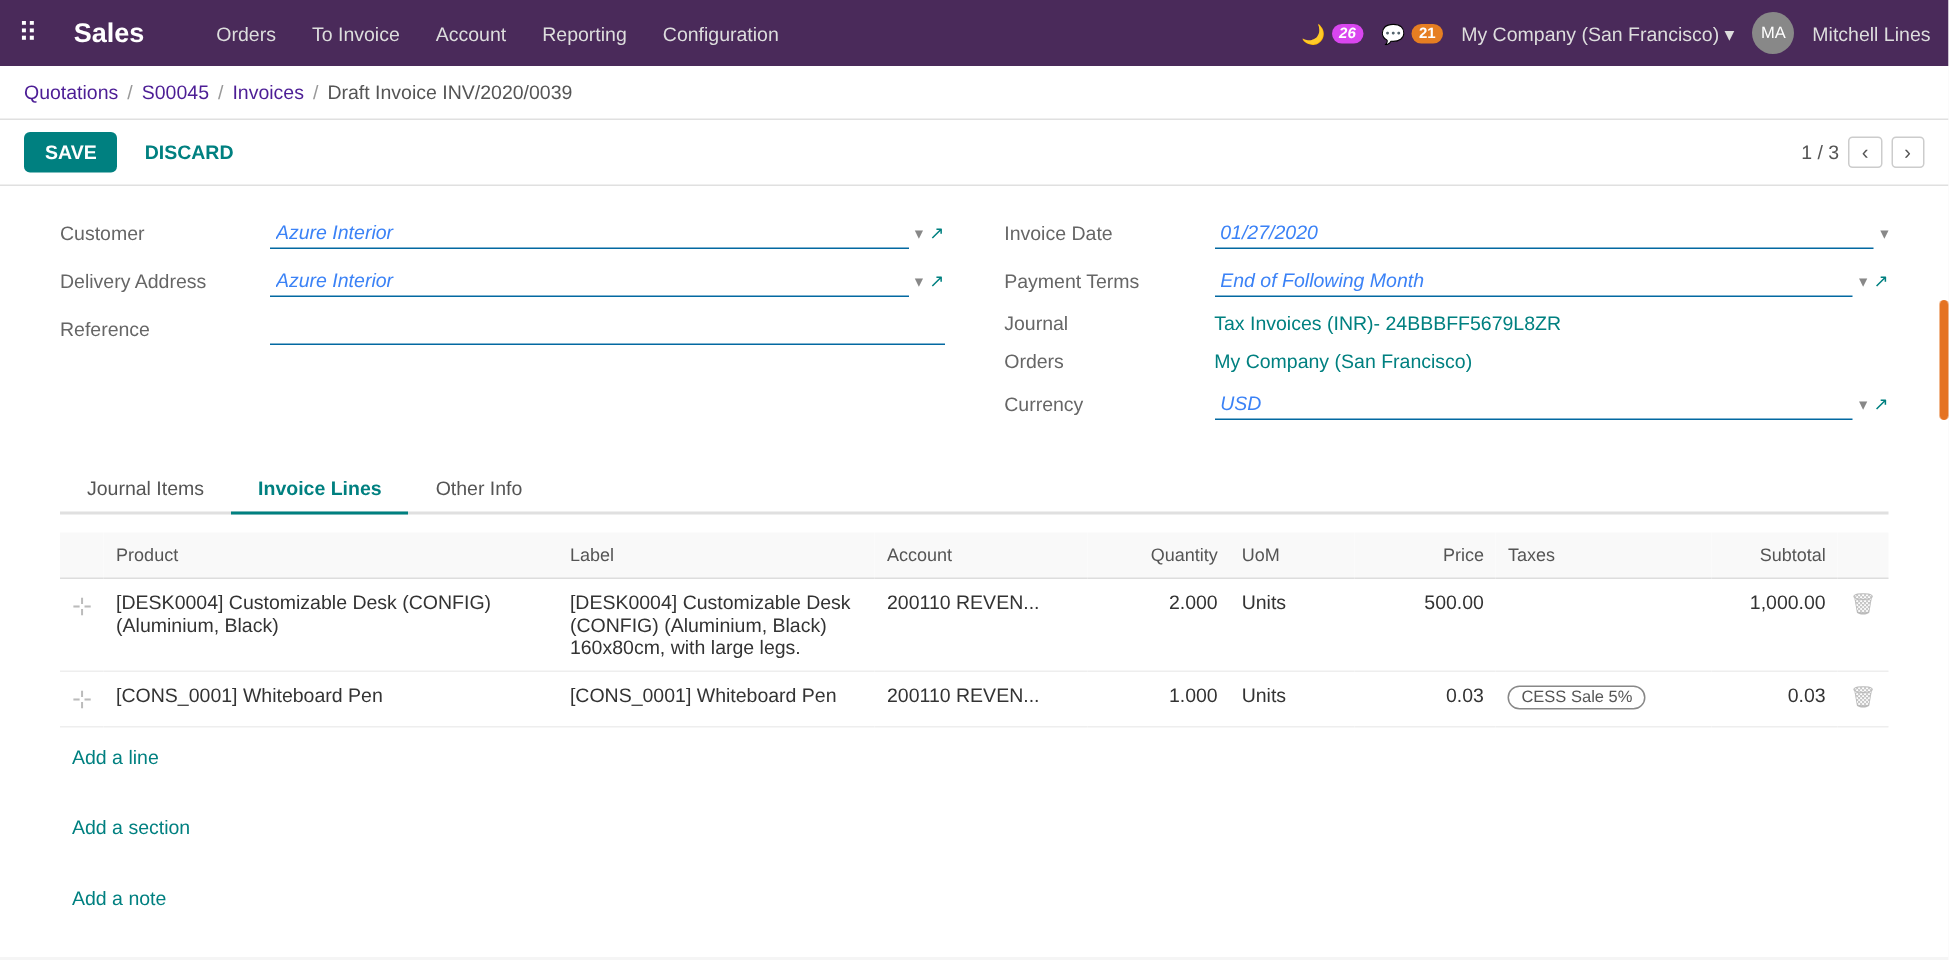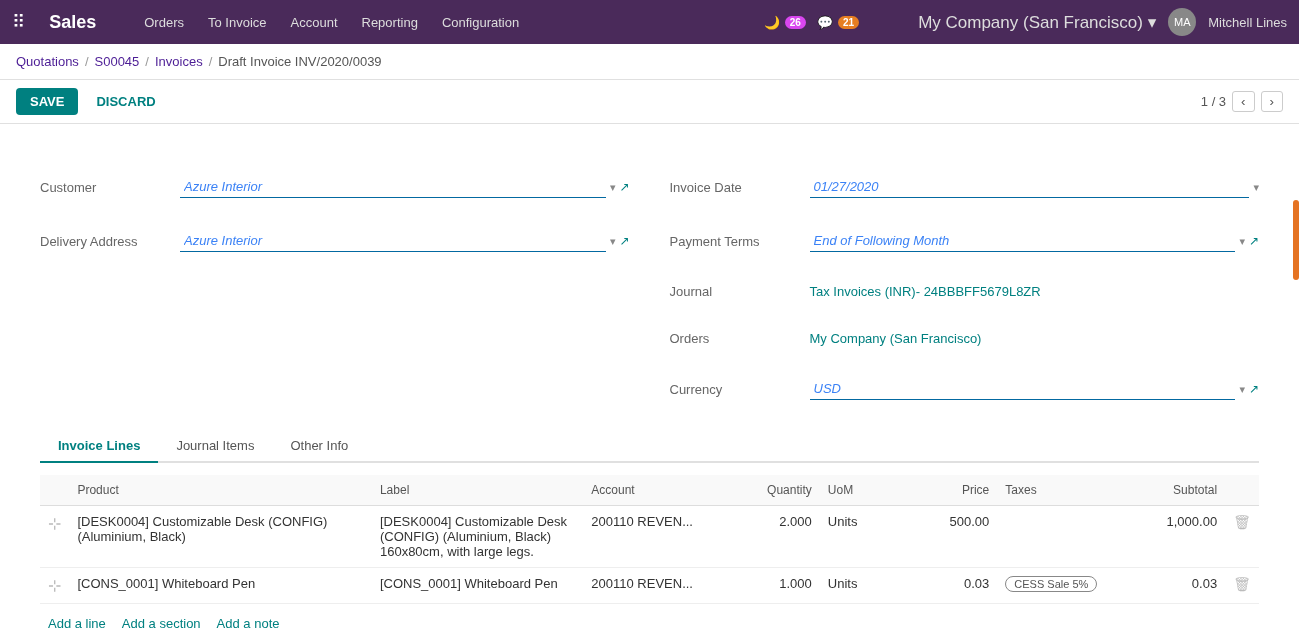--- a/index.html
+++ b/index.html
@@ -30,22 +30,22 @@
       display: flex; align-items: center; gap: 4px; cursor: pointer; color: #ddd; font-size: 13px;
     }
     .badge {
       background: #e67e22;
       color: white;
       border-radius: 10px;
       font-size: 10px;
       padding: 1px 5px;
       font-weight: bold;
     }
-    .badge-blue { background: #d946ef; }
-    .company-selector { color: #ddd; cursor: pointer; font-size: 17px; margin-left: 47px; }
+    .badge-blue { background: #d946ef; font-style: italic; }
+    .company-selector { color: #ddd; cursor: pointer; font-size: 13px; }
     .user-avatar {
       width: 28px; height: 28px; border-radius: 50%; background: #888;
       display: flex; align-items: center; justify-content: center; color: white; font-size: 11px;
     }
 
     
     .breadcrumb {
       padding: 10px 16px;
       background: #fff;
       border-bottom: 1px solid #e0e0e0;
@@ -109,21 +109,20 @@
       display: flex;
       gap: 40px;
       margin-bottom: 20px;
     }
     .form-left, .form-right { flex: 1; }
     .form-row {
       display: flex;
       align-items: center;
       margin-bottom: 10px;
       gap: 10px;
-      margin-top: 32px;
     }
     .form-label {
       color: #666;
       font-size: 13px;
       width: 130px;
       flex-shrink: 0;
     }
     .form-value {
       display: flex;
       align-items: center;
@@ -216,21 +215,22 @@
       padding: 1px 8px;
       font-size: 11px;
       color: #555;
       white-space: nowrap;
     }
 
     
     .add-line-section {
       padding: 12px 8px;
       display: flex;
-      gap: 16px;
+      gap: 32px;
+      flex-direction: column;
     }
     .add-link {
       color: #008080;
       cursor: pointer;
       font-size: 13px;
       text-decoration: none;
     }
 
     
     .scroll-indicator {
@@ -309,20 +309,26 @@
         </div>
       </div>
       <div class="form-row">
         <span class="form-label">Delivery Address</span>
         <div class="form-value">
           <input class="form-input" type="text" value="Azure Interior" style="">
           <span class="dropdown-arrow">▾</span>
           <span class="link-icon">↗</span>
         </div>
       </div>
+      <div class="form-row">
+        <span class="form-label">Reference</span>
+        <div class="form-value">
+          <input class="form-input" type="text" value="" style="">
+        </div>
+      </div>
     </div>
 
     <div class="form-right">
       <div class="form-row">
         <span class="form-label">Invoice Date</span>
         <div class="form-value">
           <input class="form-input" type="text" value="01/27/2020" style="">
           <span class="dropdown-arrow">▾</span>
         </div>
       </div>
@@ -351,22 +357,22 @@
         <div class="form-value">
           <input class="form-input" type="text" value="USD" style="">
           <span class="dropdown-arrow">▾</span>
           <span class="link-icon">↗</span>
         </div>
       </div>
     </div>
   </div>
 
   <div class="tabs">
+    <div class="tab">Journal Items</div>
     <div class="tab active">Invoice Lines</div>
-    <div class="tab">Journal Items</div>
     <div class="tab">Other Info</div>
   </div>
 
   <table class="invoice-table">
     <thead>
       <tr>
         <th style="width:2%;"></th>
         <th class="col-product">Product</th>
         <th class="col-label">Label</th>
         <th class="col-account">Account</th>

